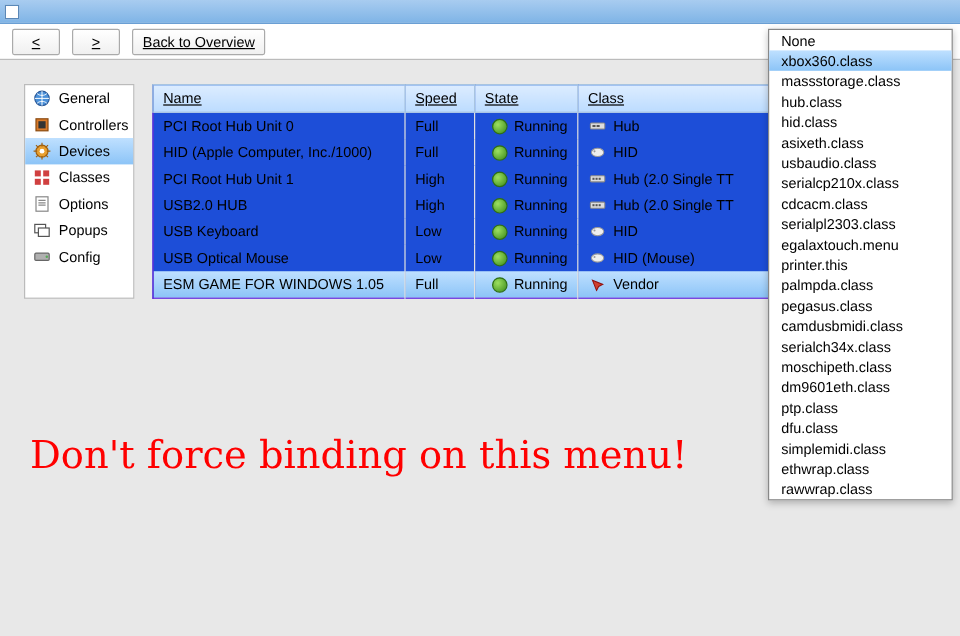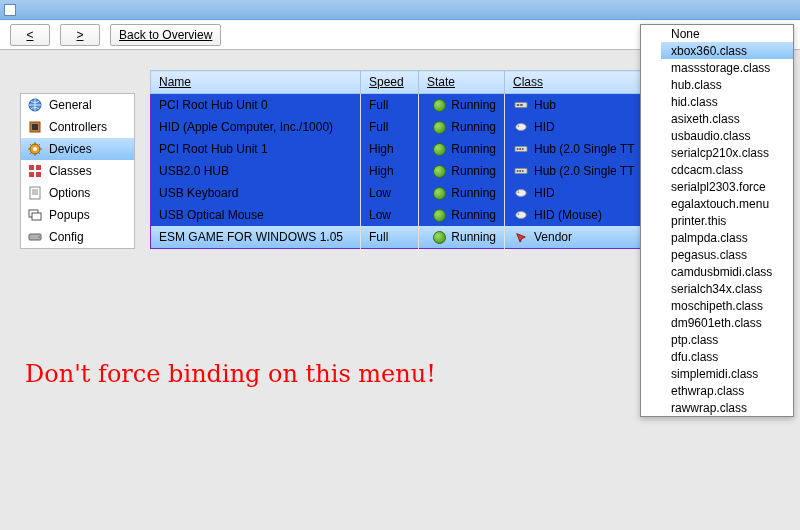--- a/index.html
+++ b/index.html
@@ -3,39 +3,39 @@
 <meta charset="utf-8">
 <style>
 *{box-sizing:border-box;margin:0;padding:0;font-family:Arial,Helvetica,sans-serif;font-size:12px;}
 body{background:#e8e8e8;width:800px;height:530px;overflow:hidden;position:relative;}
 .titlebar{height:20px;background:linear-gradient(#a8ccf0,#7fb4e6);border-bottom:1px solid #6a9fd4;display:flex;align-items:center;padding-left:4px;}
 .titlebar .icon{width:12px;height:12px;border:1px solid #5a88b8;background:#fff;}
 .toolbar{height:30px;background:#fff;border-bottom:1px solid #bbb;display:flex;align-items:center;padding:0 10px;gap:10px;}
 .nav-btn{width:40px;height:22px;border:1px solid #aaa;background:linear-gradient(#fff,#f0f0f0);border-radius:2px;display:flex;align-items:center;justify-content:center;text-decoration:underline;cursor:pointer;}
 .back-link{text-decoration:underline;height:22px;line-height:20px;border:1px solid #aaa;background:linear-gradient(#fff,#f0f0f0);border-radius:2px;padding:0 8px;cursor:pointer;}
 .content{display:flex;padding:20px 12px 0 20px;gap:15px;}
-.sidebar{width:115px;border:1px solid #bbb;background:#fff;margin-top:23px;}
+.sidebar{width:92px;border:1px solid #bbb;background:#fff;}
 .sidebar-item{display:flex;align-items:center;gap:6px;padding:3px 6px;cursor:pointer;}
 .sidebar-item.selected{background:linear-gradient(#bfe0ff,#8cc4f7);}
 .side-icon{width:16px;height:16px;display:flex;align-items:center;justify-content:center;flex-shrink:0;}
 .main{flex:1;}
 .table{border-collapse:collapse;width:100%;border:1px solid #6d28d9;background:#1d4ed8;padding-left:28px;}
 .table th{background:linear-gradient(#dcecff,#bcdcff);border:1px solid #9cc;border-color:#a8c4e0;padding:4px 8px;text-align:left;text-decoration:underline;font-weight:normal;}
 .table td{padding:4px 8px;border-right:1px solid #e0e0e0;}
 .table tr:last-child td{border-right:1px solid #e0e0e0;}
 .row-sel td{background:linear-gradient(#bfe0ff,#8cc4f7);}
 .state-cell{display:flex;align-items:center;gap:5px;justify-content:flex-end;}
 .dot{width:13px;height:13px;border-radius:50%;background:radial-gradient(circle at 35% 35%,#9de060,#3a8a1a);border:1px solid #2e6e14;flex-shrink:0;}
 .cls-cell{display:flex;align-items:center;gap:5px;}
 .cls-icon{width:16px;height:12px;flex-shrink:0;}
 .popup{position:absolute;right:6px;top:24px;width:154px;background:#fff;border:1px solid #888;box-shadow:0 2px 6px rgba(0,0,0,.25);}
 .popup-title{font-weight:bold;padding:3px 10px;text-align:center;}
-.popup-item{padding:1.5px 10px;cursor:pointer;margin-left:20px;}
+.popup-item{padding:1.5px 10px;cursor:pointer;}
 .popup-item.sel{background:linear-gradient(#bfe0ff,#8cc4f7);}
-.warning{position:absolute;left:25px;top:360px;color:#ff0000;font-size:24px;font-family:"DejaVu Serif",Georgia,serif;}
+.warning{position:absolute;left:25px;top:360px;color:#ff0000;font-size:32px;font-family:"DejaVu Serif",Georgia,serif;}
 </style>
 </head>
 <body>
 
 <div class="titlebar">
   <div class="icon"></div>
 </div>
 
 <div class="toolbar">
   <div class="nav-btn">&lt;</div>
@@ -269,21 +269,21 @@
   <div id="popup-items">
       <div class="popup-item">None</div>
       <div class="popup-item sel">xbox360.class</div>
       <div class="popup-item">massstorage.class</div>
       <div class="popup-item">hub.class</div>
       <div class="popup-item">hid.class</div>
       <div class="popup-item">asixeth.class</div>
       <div class="popup-item">usbaudio.class</div>
       <div class="popup-item">serialcp210x.class</div>
       <div class="popup-item">cdcacm.class</div>
-      <div class="popup-item">serialpl2303.force</div>
+      <div class="popup-item">serialpl2303.class</div>
       <div class="popup-item">egalaxtouch.menu</div>
       <div class="popup-item">printer.this</div>
       <div class="popup-item">palmpda.class</div>
       <div class="popup-item">pegasus.class</div>
       <div class="popup-item">camdusbmidi.class</div>
       <div class="popup-item">serialch34x.class</div>
       <div class="popup-item">moschipeth.class</div>
       <div class="popup-item">dm9601eth.class</div>
       <div class="popup-item">ptp.class</div>
       <div class="popup-item">dfu.class</div>

